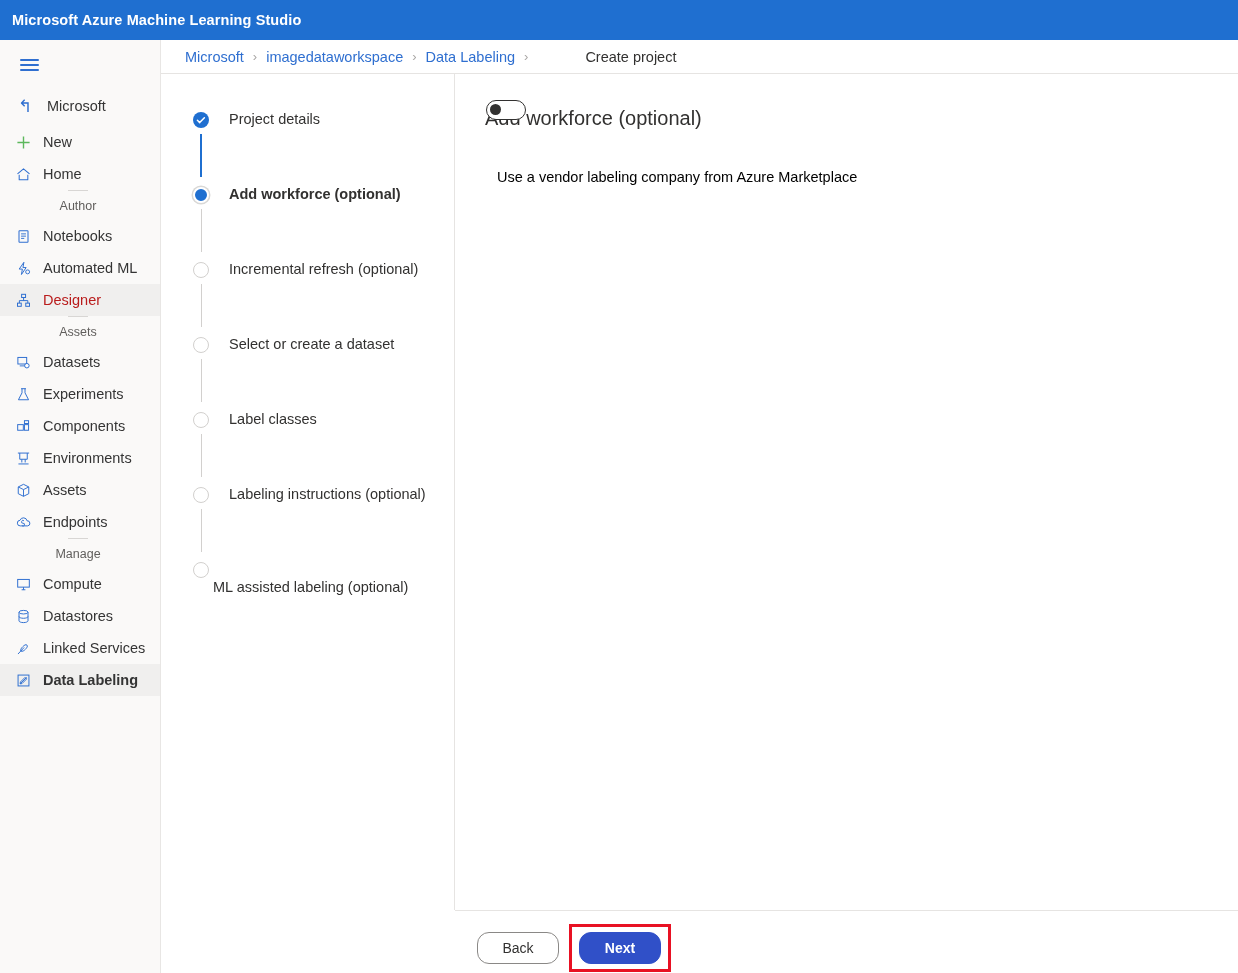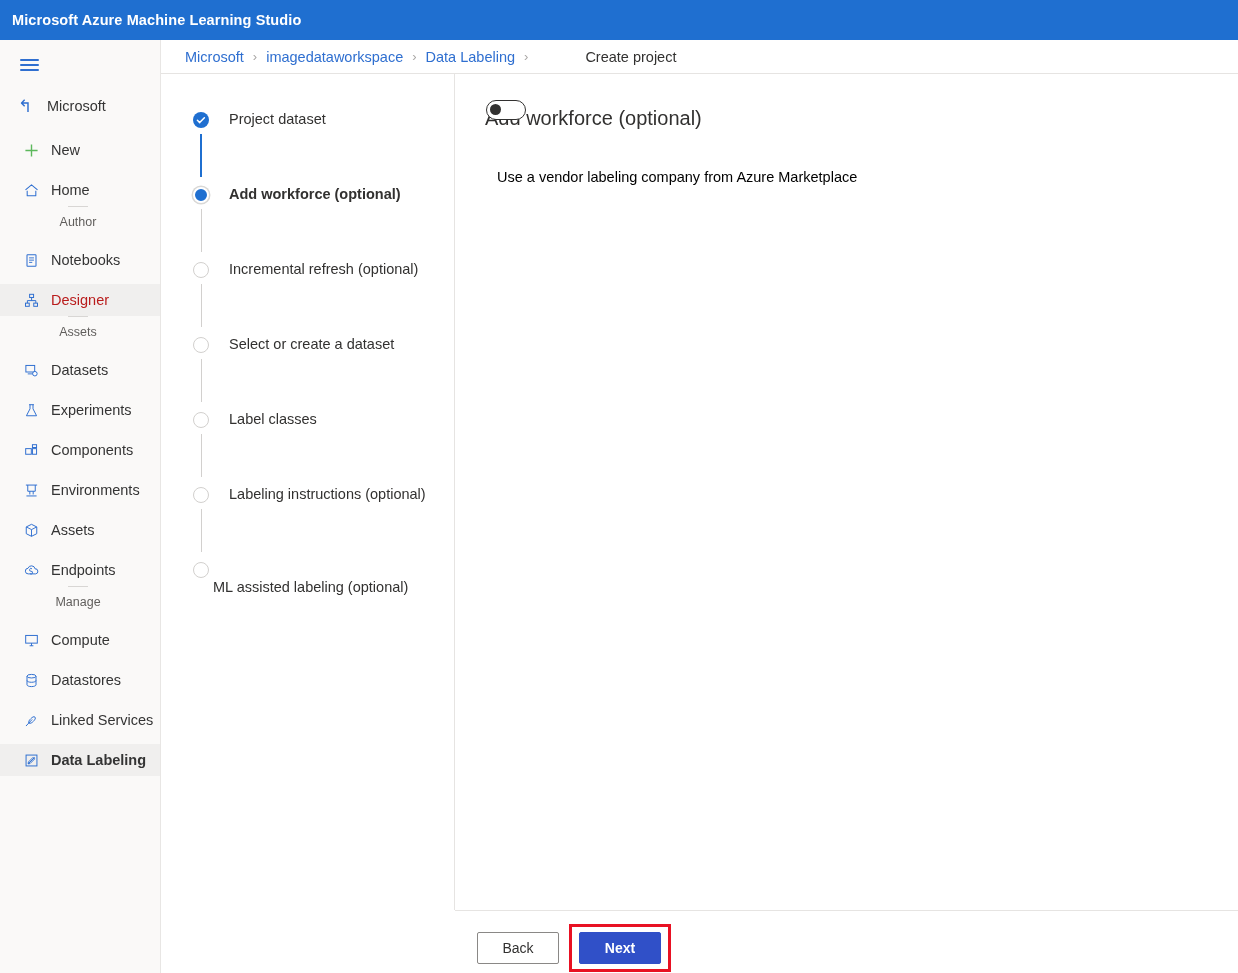--- a/index.html
+++ b/index.html
@@ -56,25 +56,24 @@
     width: 22px; color: #2f6fd0; font-size: 17px; line-height: 1;
   }
   .backrow .blabel {
     font-size: 14.5px; color: #343434; margin-left: 7px;
   }
 
   .navitem {
     position: relative;
     height: 32px;
     display: flex; align-items: center;
-    padding-left: 20px;
+    padding-left: 12px;
     cursor: pointer;
     font-size: 14.5px;
     color: #343434;
-    margin-top: 8px;
   }
   .navitem .ico {
     width: 22px; height: 18px;
     display: flex; align-items: center; justify-content: center;
     margin-right: 9px;
     flex: none;
   }
   .navitem .ico svg { display: block; }
   .navitem.sel { background: #f0efee; }
   .navitem.sel-blue { background: #f0efee; color: #b91c1c; }
@@ -203,21 +202,21 @@
     width: 783px; height: 63px;
     border-top: 1px solid #e6e4e2;
     background: #ffffff;
   }
   .btn {
     position: absolute;
     height: 32px;
     font-family: "Liberation Sans", sans-serif;
     font-size: 14px;
     cursor: pointer;
-    border-radius: 2px;
+    border-radius: 12px;
   }
   #btn-back {
     top: 21px; left: 22px;
     width: 82px;
     background: #ffffff;
     border: 1px solid #8a8886;
     color: #323130;
   }
   #highlight-box {
     position: absolute;
@@ -284,20 +283,29 @@
   <div class="navitem">
     <span class="ico">
       <svg width="15" height="15" viewBox="0 0 16 16">
           <rect x="3.2" y="1.8" width="9.6" height="12.4" rx="0.6" stroke="#2f6fd0" stroke-width="1.1" fill="none"></rect>
           <path d="M5.4 5.2h5.2M5.4 7.6h5.2M5.4 10h3.4" stroke="#2f6fd0" stroke-width="1" fill="none"></path>
         </svg>
     </span>
     <span>Notebooks</span>
   </div>
 
+  <div class="navitem">
+    <span class="ico">
+      <svg width="15" height="15" viewBox="0 0 16 16">
+          <path d="M8.4 1.4L3.4 8.6h3.4l-1 5.8 5-7.4H7.4z" stroke="#2f6fd0" stroke-width="1.05" fill="none" stroke-linejoin="round"></path>
+          <circle cx="12.4" cy="11.6" r="2.1" stroke="#2f6fd0" stroke-width="1" fill="none"></circle>
+        </svg>
+    </span>
+    <span>Automated ML</span>
+  </div>
 
   <div class="navitem sel-blue">
     <span class="ico">
       <svg width="15" height="15" viewBox="0 0 16 16">
           <rect x="6" y="1.4" width="4.2" height="3.4" stroke="#2f6fd0" stroke-width="1.05" fill="none"></rect>
           <rect x="1.6" y="10.8" width="4" height="3.4" stroke="#2f6fd0" stroke-width="1.05" fill="none"></rect>
           <rect x="10.4" y="10.8" width="4" height="3.4" stroke="#2f6fd0" stroke-width="1.05" fill="none"></rect>
           <path d="M8.1 4.8v3.3M3.6 10.8V8.1h9v2.7" stroke="#2f6fd0" stroke-width="1.05" fill="none"></path>
         </svg>
     </span>
@@ -430,21 +438,21 @@
 <div id="steps">
 
   <div class="step">
     <span class="bullet done">
       <span class="dot"></span>
       <svg class="chk" viewBox="0 0 16 16">
           <path d="M4.4 8.3l2.3 2.3 4.7-4.9" stroke="#ffffff" stroke-width="1.5" fill="none" stroke-linecap="round" stroke-linejoin="round"></path>
         </svg>
     </span>
     <span class="connector active"></span>
-    <span class="slabel">Project dataset</span>
+    <span class="slabel">Project details</span>
   </div>
 
   <div class="step current">
     <span class="bullet cur">
         <span class="dot"></span>
       </span>
     <span class="connector plain"></span>
     <span class="slabel">Add workforce (optional)</span>
   </div>
 

